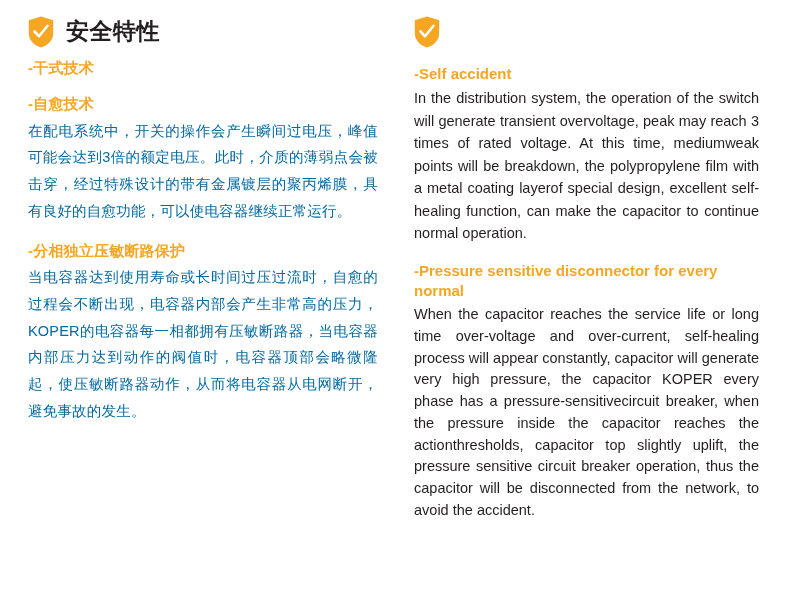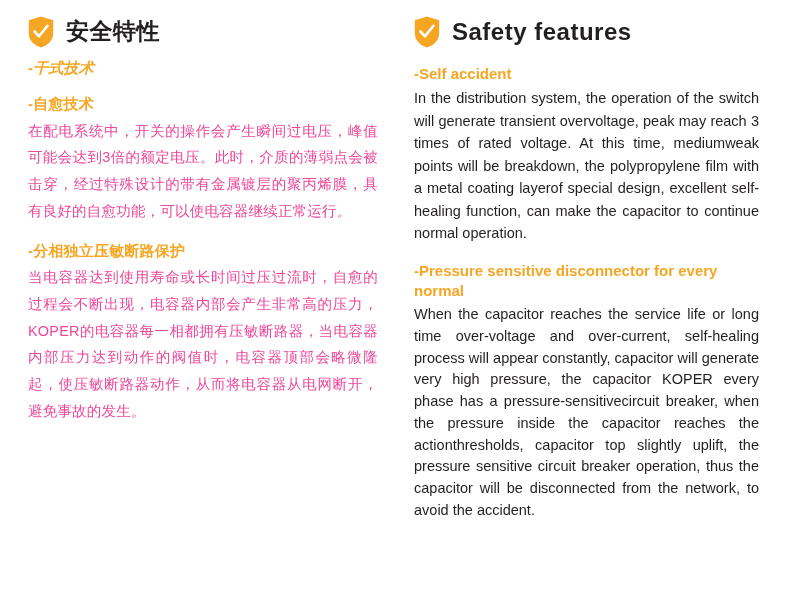--- a/index.html
+++ b/index.html
@@ -62,26 +62,25 @@
     margin-top: 16px;
     margin-bottom: 3px;
     line-height: 1.35;
   }
   .sub.cn {
     font-size: 15px;
     letter-spacing: 0.2px;
   }
   .sub.first {
     margin-top: 4px;
-    font-style: italic;
   }
   .body-cn {
     font-size: 14.5px;
     line-height: 1.85;
-    color: #ec4899;
+    color: #0369a1;
     text-align: justify;
     text-justify: inter-ideograph;
     letter-spacing: 0.2px;
   }
   .body-en {
     font-size: 14.5px;
     line-height: 1.55;
     color: #231f20;
     text-align: justify;
   }
@@ -114,21 +113,20 @@
 
   </div>
 
   <div class="col col-right">
 
     <div class="heading-row">
       <svg class="shield" viewBox="0 0 26 32" aria-hidden="true">
         <path d="M13 0.5 L25.2 4.2 L25.2 17 C25.2 24.5 19.8 29.5 13 31.5 C6.2 29.5 0.8 24.5 0.8 17 L0.8 4.2 Z" fill="#f5a623"></path>
         <path d="M6.5 15.5 L11 20.3 L19.5 9.8" fill="none" stroke="#ffffff" stroke-width="2.6" stroke-linecap="round" stroke-linejoin="round"></path>
       </svg>
-      <div class="heading-text">Safety features</div>
     </div>
 
 
     <div class="sub">-Self accident</div>
     <div class="body-en">In the distribution system, the operation of the switch will generate transient overvoltage, peak may reach 3 times of rated voltage. At this time, mediumweak points will be breakdown, the polypropylene film with a metal coating layerof special design, excellent self-healing function, can make the capacitor to continue normal operation.</div>
 
     <div class="sub">-Pressure sensitive disconnector for every normal</div>
     <div class="body-en tight">When the capacitor reaches the service life or long time over-voltage and over-current, self-healing process will appear constantly, capacitor will generate very high pressure, the capacitor KOPER every phase has a pressure-sensitivecircuit breaker, when the pressure inside the capacitor reaches the actionthresholds, capacitor top slightly uplift, the pressure sensitive circuit breaker operation, thus the capacitor will be disconnected from the network, to avoid the accident.</div>
 
   </div>

